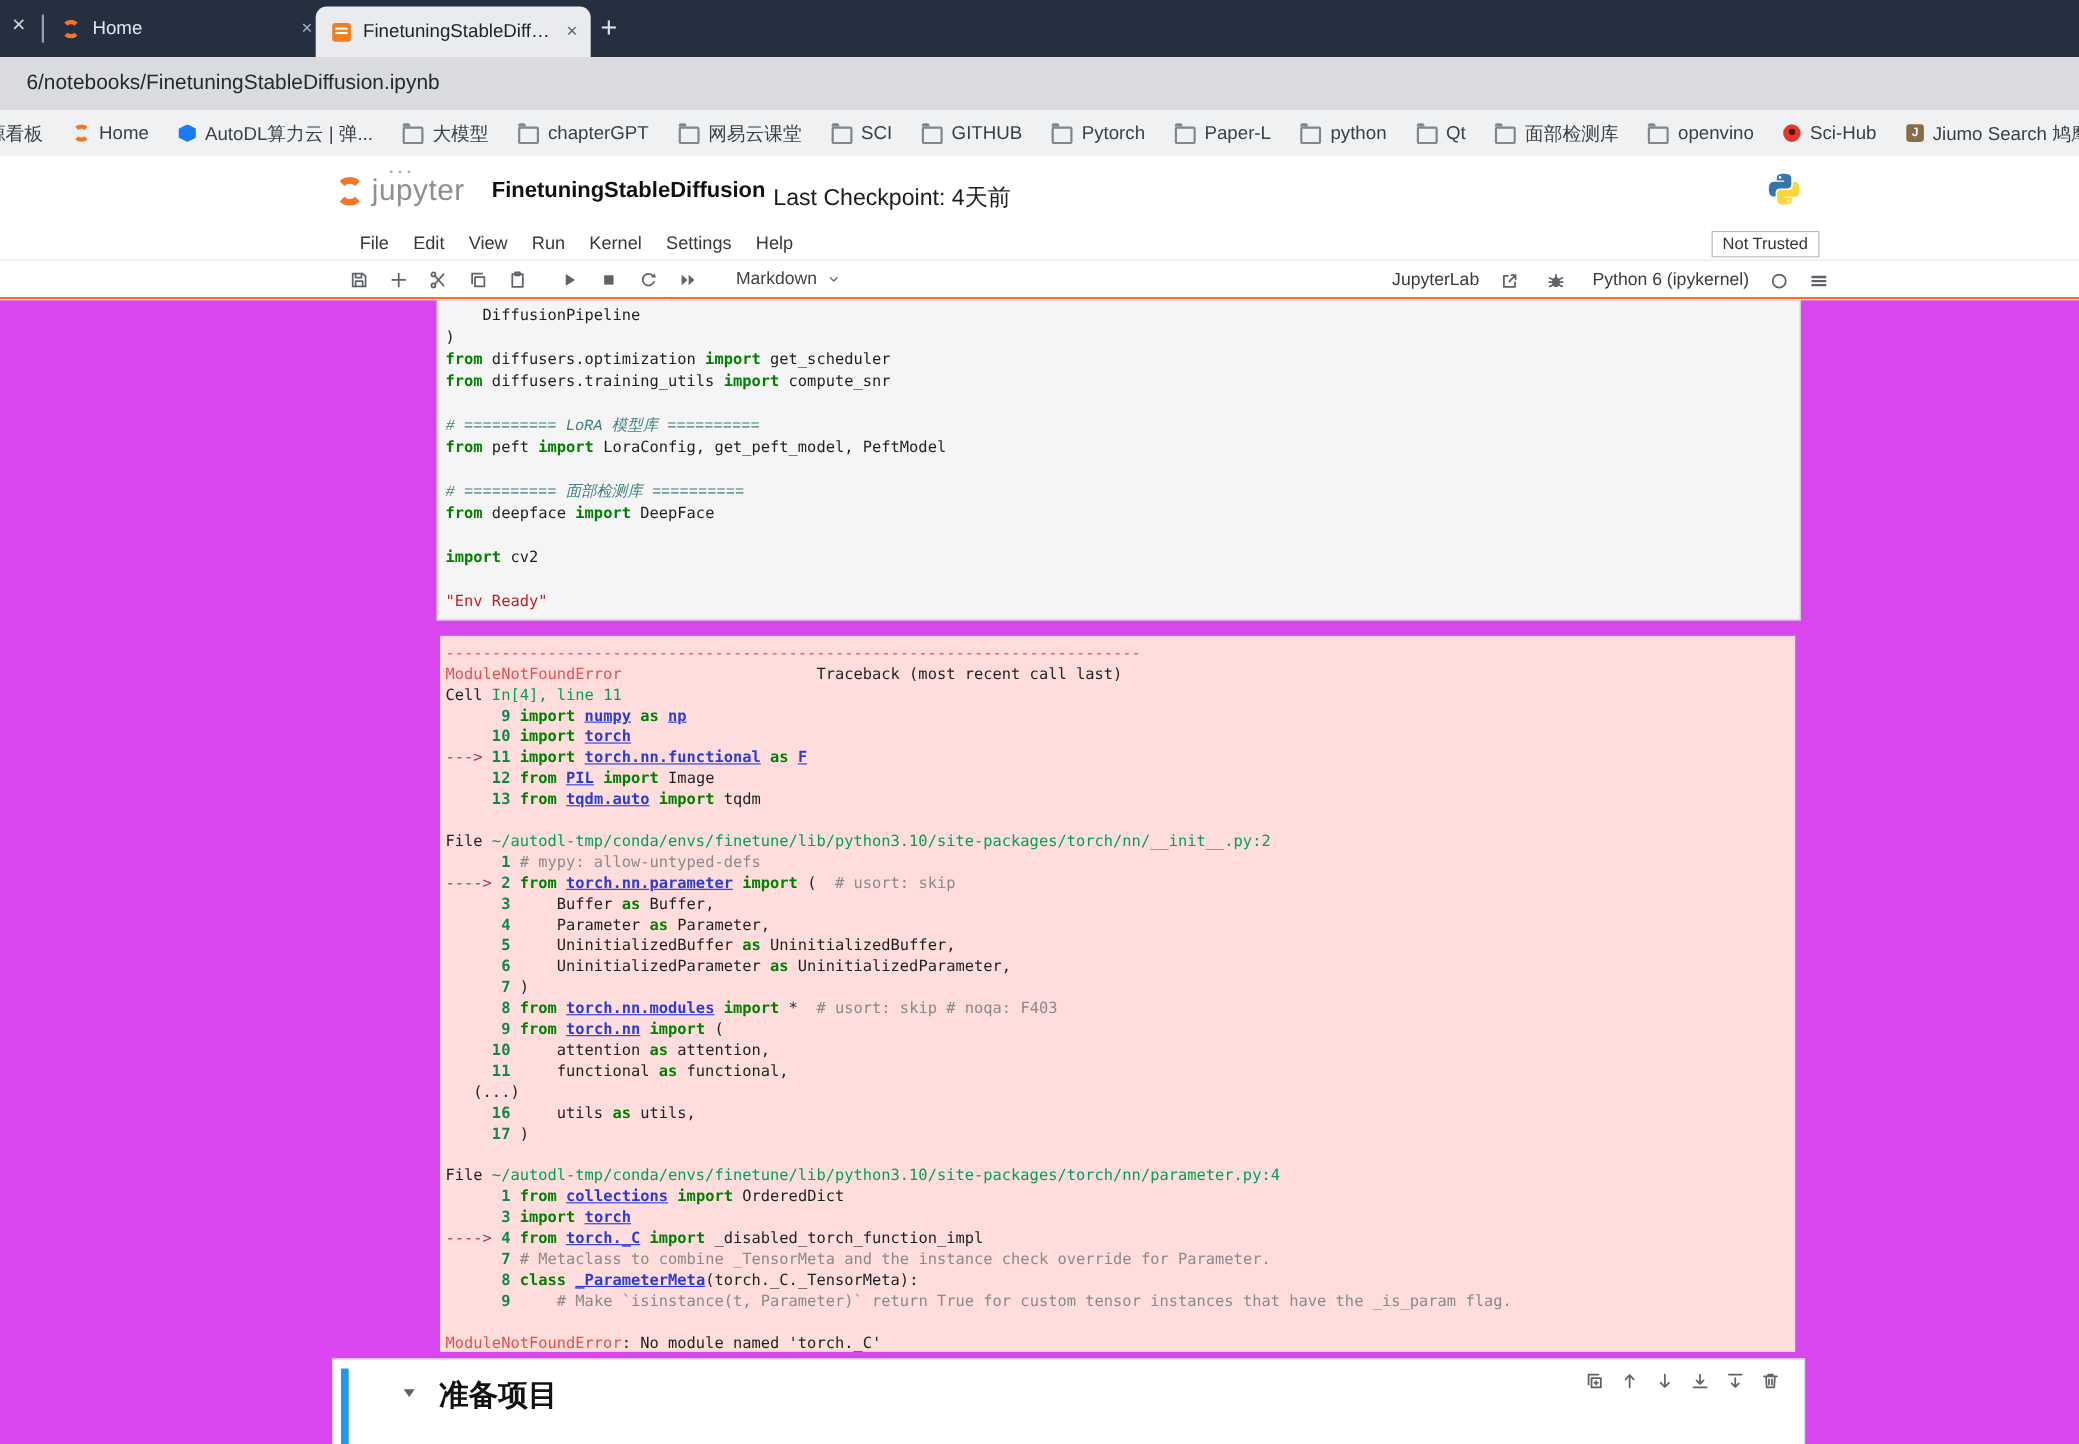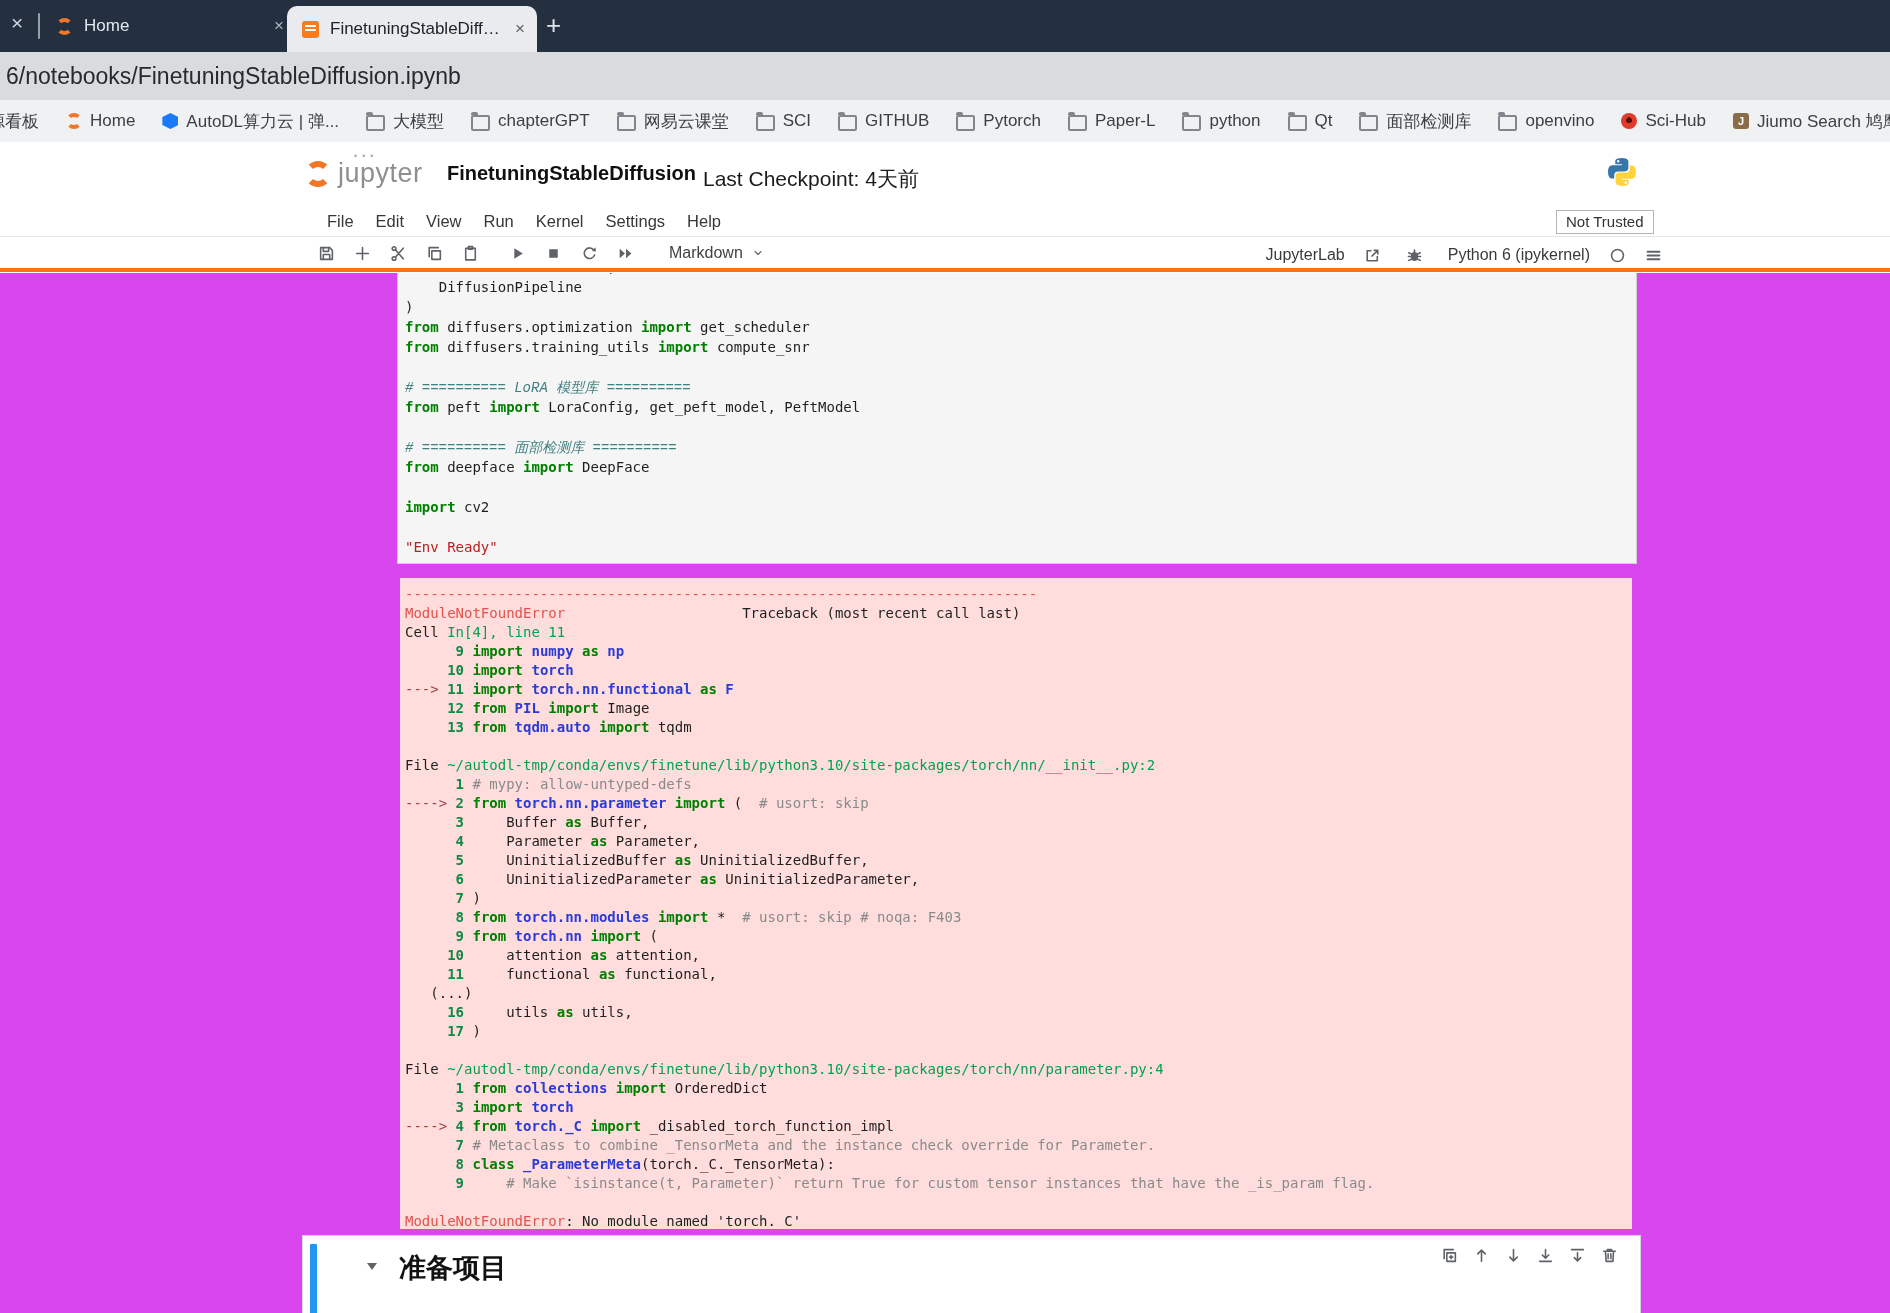--- a/index.html
+++ b/index.html
@@ -23,21 +23,21 @@
   
   .ic-jup{width:17px;height:17px;border-radius:50%;border:4px solid #f37626;
           border-left-color:transparent;border-right-color:transparent;box-sizing:border-box;flex:0 0 auto;}
   
   .ic-nb{width:17px;height:17px;background:#f57c1f;border-radius:3px;position:relative;flex:0 0 auto;}
   .ic-nb::before{content:"";position:absolute;left:3px;right:3px;top:4px;height:2px;background:#fff;
                  box-shadow:0 4px 0 #fff;}
 
   
   .urlbar{position:absolute;top:52px;left:0;right:0;height:48px;background:#d9dbde;
-          display:flex;align-items:center;color:#26292d;font-size:23px;padding-left:6px;}
+          display:flex;align-items:center;color:#26292d;font-size:19px;padding-left:24px;}
 
   
   .bmbar{position:absolute;top:100px;left:0;right:0;height:42px;background:#f0f1f2;
          display:flex;align-items:center;gap:27px;overflow:hidden;border-bottom:1px solid #e2e3e4;}
   .bm{display:flex;align-items:center;gap:8px;font-size:17px;color:#3c4043;white-space:nowrap;flex:0 0 auto;}
   .bm:first-child{margin-left:-20px;}
   .bmi{flex:0 0 auto;}
   .ic-folder{width:15px;height:12px;border:2px solid #80868b;border-radius:2px;position:relative;margin-top:4px;}
   .ic-folder::before{content:"";position:absolute;top:-5px;left:-2px;width:7px;height:3px;background:#80868b;
                      border-radius:2px 2px 0 0;}
@@ -61,21 +61,21 @@
   .jcheckpoint{position:absolute;left:703px;top:23px;font-size:21px;color:#1c1c1c;}
   .pylogo{position:absolute;left:1606px;top:14px;width:32px;height:32px;}
 
   
   .jmenu{position:absolute;top:206px;left:0;right:0;height:31px;border-bottom:1px solid #e6e6e6;
          display:flex;align-items:center;gap:22px;padding-left:327px;font-size:16.5px;color:#373737;box-sizing:border-box;}
   .nottrusted{position:absolute;left:1556px;top:210px;border:1px solid #b6b6b6;background:#fff;color:#333;
               font-size:15px;padding:1px 9px;line-height:20px;}
 
   
-  .jtoolbar{position:absolute;top:238px;left:0;right:0;height:34px;border-bottom:4px solid #f97316;
+  .jtoolbar{position:absolute;top:238px;left:0;right:0;height:34px;border-bottom:2px solid #f97316;
             display:flex;align-items:center;gap:19px;padding-left:318px;box-sizing:border-box;}
   .jtoolbar svg,.tright svg,.cell-tools svg{display:block;}
   .tbi{width:17px;height:17px;}
   .celltype{display:flex;align-items:center;gap:9px;margin-left:16px;font-size:16px;color:#424242;}
   .tright{position:absolute;right:228px;top:0;height:34px;display:flex;align-items:center;gap:19px;
           font-size:16px;color:#3a3a3a;}
   .sicon{stroke:#5f6368;fill:none;stroke-width:1.5;stroke-linecap:round;stroke-linejoin:round;}
   .ficon{fill:#5f6368;stroke:none;}
 
   
@@ -88,21 +88,21 @@
             box-sizing:border-box;padding:7px 0 0 5px;overflow:hidden;}
   .cell-err .cl{height:19px;line-height:19px;}
 
   .tk-p{color:#1f1f1f;}
   .tk-k{color:#008000;font-weight:700;}
   .tk-cm{color:#408080;font-style:italic;font-family:Liberation Mono, monospace;}
   .tk-s{color:#ba2121;}
   .tk-r{color:#e5514d;}
   .tk-g{color:#00a250;}
   .tk-n{color:#0e8a46;font-weight:700;}
-  .tk-m{color:#2b3bd6;font-weight:700;}
+  .tk-m{color:#2b3bd6;font-weight:700;text-decoration:underline;}
   .tk-c{color:#8a8a8a;}
   .tk-a{color:#a33f3f;}
 
   
   .md-cell{position:absolute;left:302px;top:962px;width:1339px;height:120px;background:#fff;
            border:1px solid #d3d7dc;box-sizing:border-box;}
   .md-accent{position:absolute;left:7px;top:8px;bottom:6px;width:7px;background:#2196f3;border-radius:1px;}
   .md-caret{position:absolute;left:64px;top:27px;width:0;height:0;
             border-top:7px solid #5f6368;border-left:5px solid transparent;border-right:5px solid transparent;}
   .md-h{position:absolute;left:96px;top:14px;font-size:27px;font-weight:600;color:#111;}

